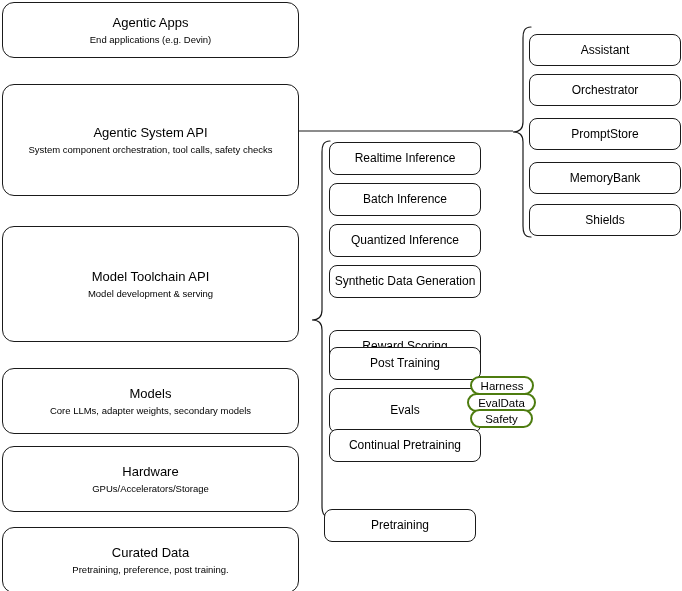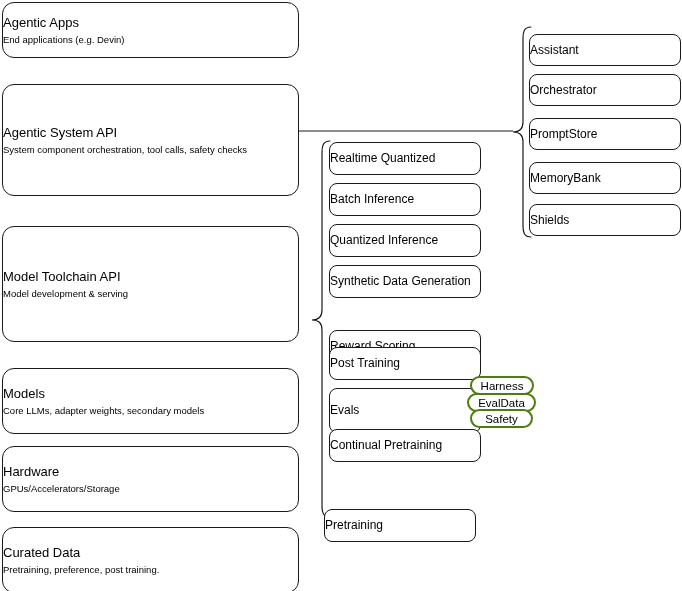--- a/index.html
+++ b/index.html
@@ -18,21 +18,21 @@
     overflow: hidden;
     background: #ffffff;
   }
   .node {
     position: absolute;
     box-sizing: border-box;
     border: 1px solid #1a1a1a;
     background: #ffffff;
     display: flex;
     flex-direction: column;
-    align-items: flex-start;
+    align-items: center;
     justify-content: center;
     text-align: center;
   }
   
   .layer {
     border-radius: 12px;
   }
   .layer .title {
     font-size: 13px;
     line-height: 16px;
@@ -129,21 +129,21 @@
                C13,1 12,6 12,12
                L12,96
                C12,103 9,106 2,106
                C9,106 12,109 12,116
                L12,200
                C12,206 13,211 20,211" fill="none" stroke="#1a1a1a" stroke-width="1.2" stroke-linecap="round"></path>
     </svg>
   </div>
 
   <div class="node cap" style="left:329px; top:142px; width:152px; height:33px;">
-    <span>Realtime Quantized</span>
+    <span>Realtime Inference</span>
   </div>
   <div class="node cap" style="left:329px; top:183px; width:152px; height:33px;">
     <span>Batch Inference</span>
   </div>
   <div class="node cap" style="left:329px; top:224px; width:152px; height:33px;">
     <span>Quantized Inference</span>
   </div>
   <div class="node cap" style="left:329px; top:265px; width:152px; height:33px;">
     <span>Synthetic Data Generation</span>
   </div>

